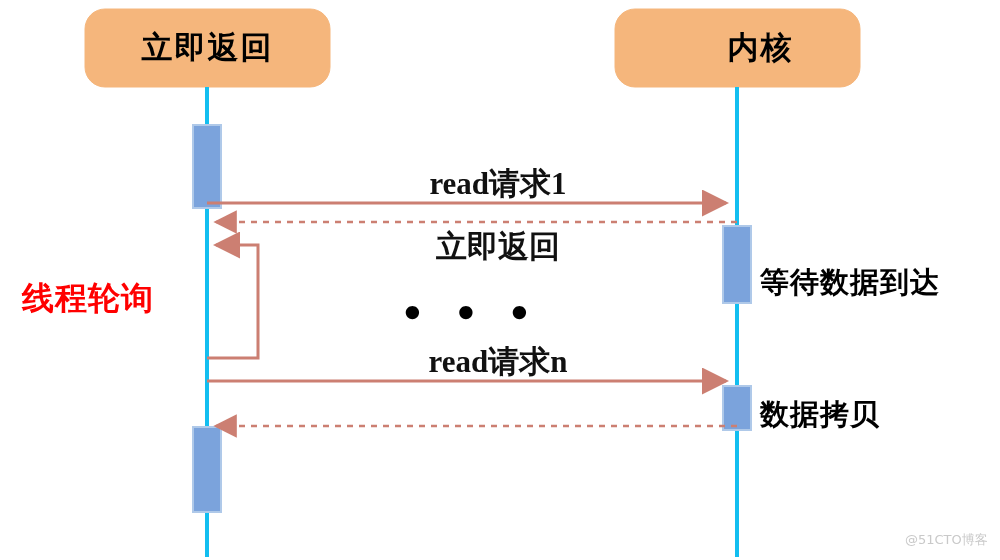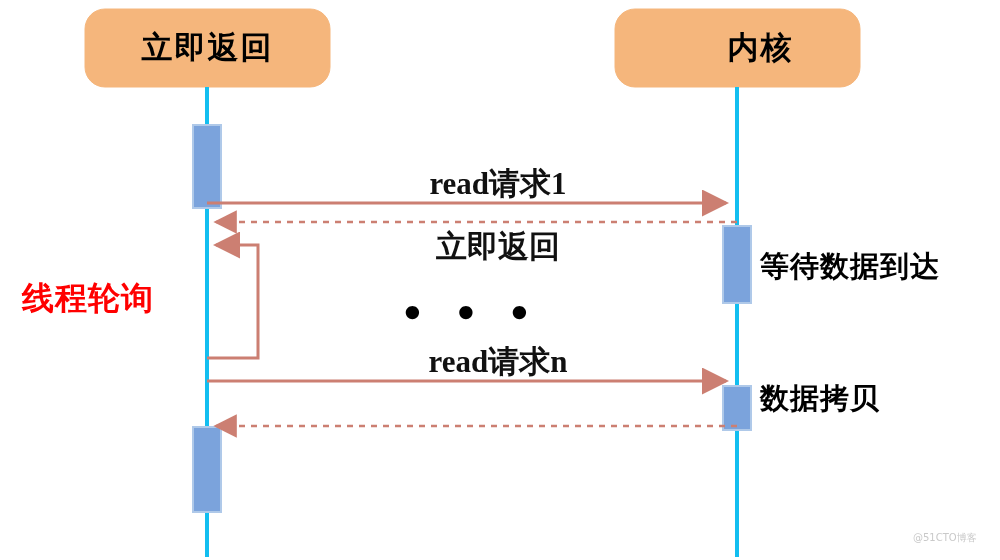--- a/index.html
+++ b/index.html
@@ -42,40 +42,40 @@
     color: #111111;
     font-weight: 600;
     margin-left: 22px;
   }
   .side-label {
     font-family: "DejaVu Sans", sans-serif;
     font-weight: bold;
     font-size: 29px;
     color: #000000;
     letter-spacing: 1px;
+    margin-top: 16px;
   }
   .poll-label {
     font-family: "DejaVu Sans", sans-serif;
     font-weight: bold;
     font-size: 32px;
     color: #FF0000;
     letter-spacing: 1px;
   }
   .dots-label {
     font-family: "DejaVu Sans", sans-serif;
     font-weight: bold;
     font-size: 38px;
     color: #000000;
     letter-spacing: 8px;
   }
   .watermark {
     font-family: "DejaVu Sans", sans-serif;
-    font-size: 10px;
+    font-size: 13px;
     color: #c9c9c9;
-    margin-left: 8px;
   }
 </style>
 </head>
 <body>
 
 <div id="canvas">
 
   <svg id="diagram" viewBox="0 0 1000 560" xmlns="http://www.w3.org/2000/svg">
     <defs>
       <marker id="arrowSolid" markerWidth="9" markerHeight="9" refX="8" refY="4.5" orient="auto" markerUnits="strokeWidth">

